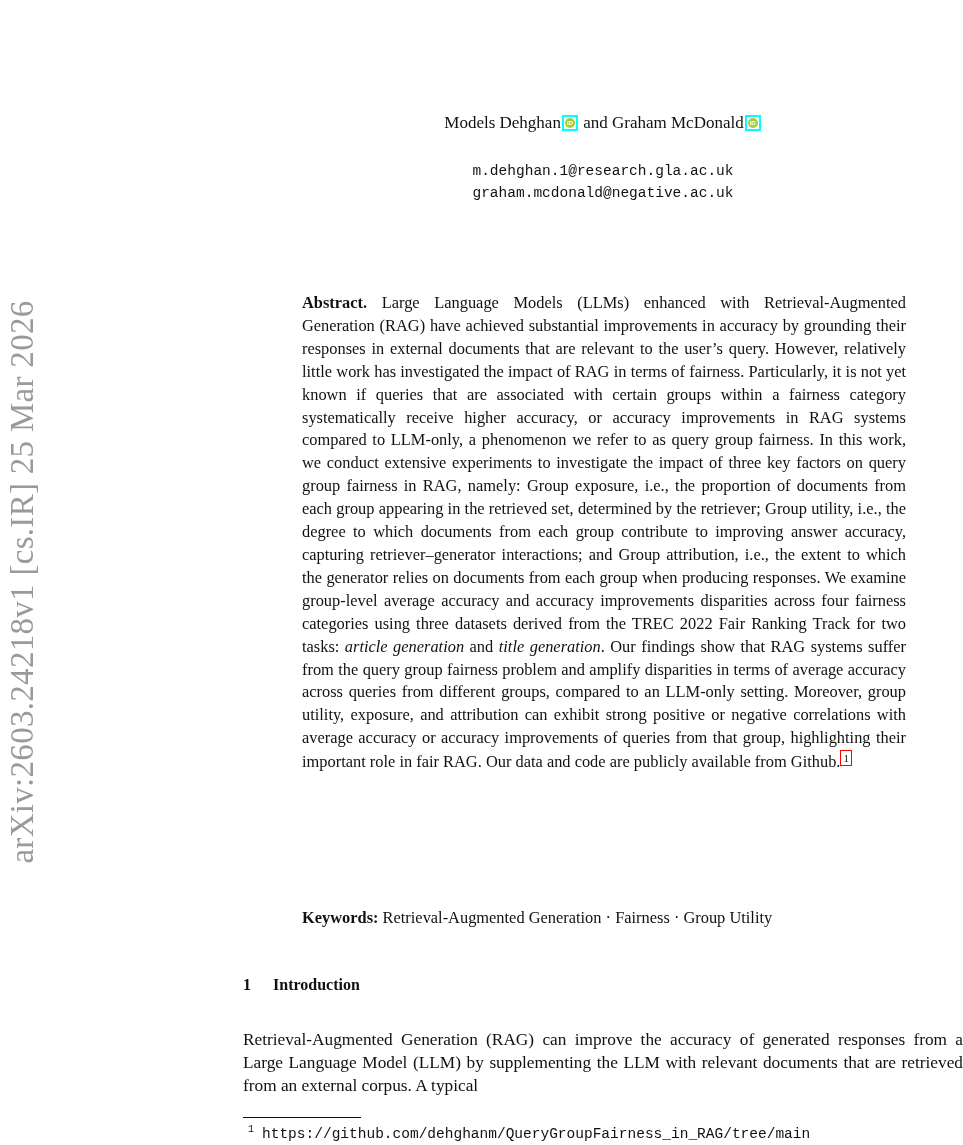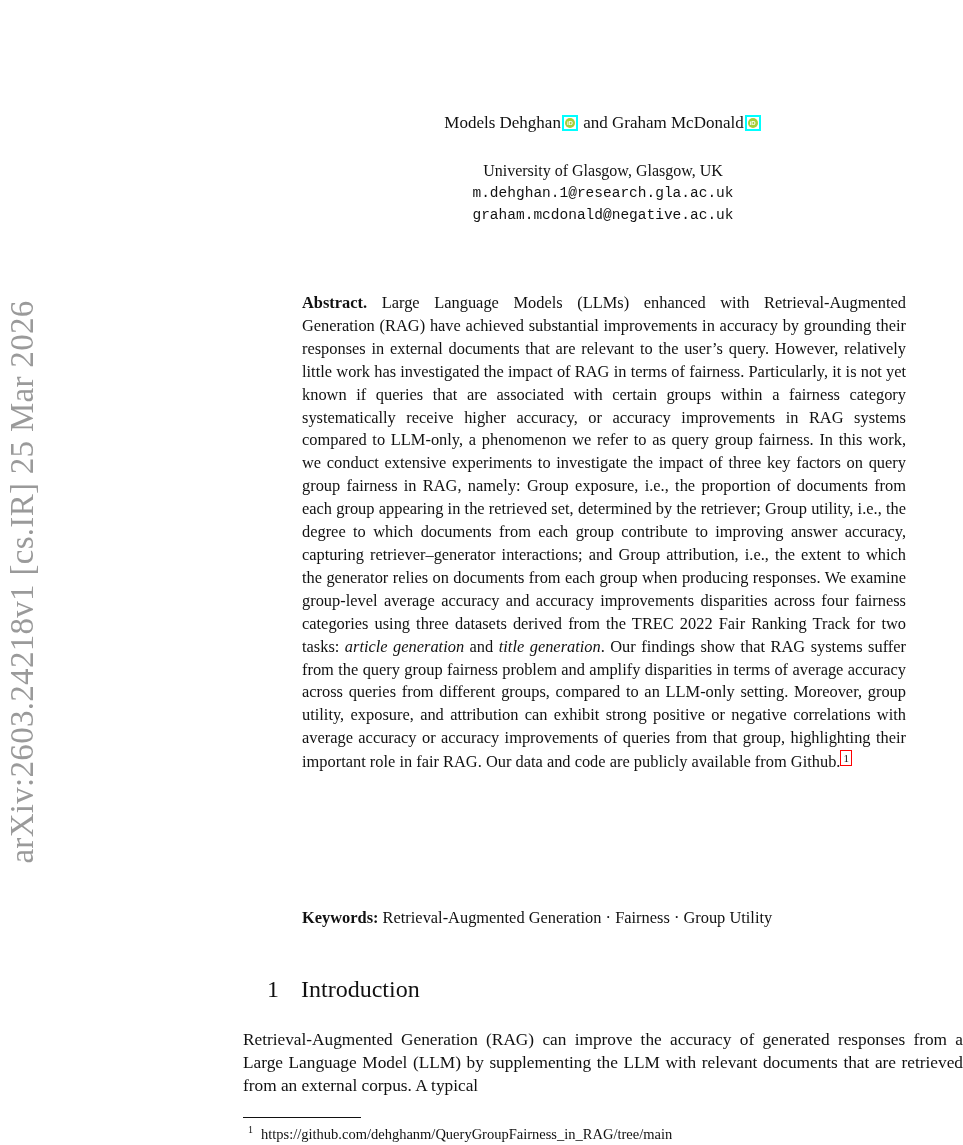--- a/index.html
+++ b/index.html
@@ -43,51 +43,50 @@
   }
   .abstract b { font-weight: bold; }
   .fn-box {
     display: inline-block; border: 1.5px solid #ff0000; padding: 0 2px; line-height: 14px;
     font-size: 11px; vertical-align: 5px;
   }
   .keywords {
     position: absolute; left: 302px; top: 908px; width: 604px; font-size: 16.4px;
   }
   .section {
-    position: absolute; left: 243px; top: 976px; font-size: 24px; font-weight: normal; margin-left: 24px;
+    position: absolute; left: 243px; top: 976px; font-size: 16px; font-weight: bold;
   }
   .section .num { margin-right: 22px; }
   .intro {
     position: absolute; left: 243px; top: 1028px; width: 720px;
     font-size: 17.3px; line-height: 23.2px; text-align: justify;
   }
   .fn-rule {
     position: absolute; left: 243px; top: 1117px; width: 118px; border-top: 1px solid #111;
   }
   .footnote {
-    position: absolute; left: 248px; top: 1124px; font-size: 14.5px;
+    position: absolute; left: 248px; top: 1124px; font-size: 14.5px; font-family: Liberation Mono, monospace;
   }
   .footnote sup { font-size: 10px; margin-right: 8px; }
 </style>
 </head>
 <body>
 
 <div class="sidebar-id">
   <span>arXiv:2603.24218v1  [cs.IR]  25 Mar 2026</span>
 </div>
 
 <div class="title">
 </div>
 
 <div class="authors">
   <span>Models Dehghan</span><span class="orcid-box"><i>iD</i></span><span> and </span><span>Graham McDonald</span><span class="orcid-box"><i>iD</i></span>
 </div>
 
 <div class="affil">
-  <div>University of Glasgow, Glasgow, UK</div>
   <div class="mono">m.dehghan.1@research.gla.ac.uk</div>
   <div class="mono">graham.mcdonald@negative.ac.uk</div>
 </div>
 
 <div class="abstract">
   <b>Abstract.</b><span> Large Language Models (LLMs) enhanced with Retrieval-Augmented Generation (RAG) have achieved substantial improvements in accuracy by grounding their responses in external documents that are relevant to the user’s query. However, relatively little work has investigated the impact of RAG in terms of fairness. Particularly, it is not yet known if queries that are associated with certain groups within a fairness category systematically receive higher accuracy, or accuracy improvements in RAG systems compared to LLM-only, a phenomenon we refer to as query group fairness. In this work, we conduct extensive experiments to investigate the impact of three key factors on query group fairness in RAG, namely: Group exposure, i.e., the proportion of documents from each group appearing in the retrieved set, determined by the retriever; Group utility, i.e., the degree to which documents from each group contribute to improving answer accuracy, capturing retriever–generator interactions; and Group attribution, i.e., the extent to which the generator relies on documents from each group when producing responses. We examine group-level average accuracy and accuracy improvements disparities across four fairness categories using three datasets derived from the TREC 2022 Fair Ranking Track for two tasks: </span><i>article generation</i><span> and </span><i>title generation</i><span>. Our findings show that RAG systems suffer from the query group fairness problem and amplify disparities in terms of average accuracy across queries from different groups, compared to an LLM-only setting. Moreover, group utility, exposure, and attribution can exhibit strong positive or negative correlations with average accuracy or accuracy improvements of queries from that group, highlighting their important role in fair RAG. Our data and code are publicly available from Github.</span><span class="fn-box">1</span>
 </div>
 
 <div class="keywords">
   <b>Keywords:</b><span>  Retrieval-Augmented Generation · Fairness · Group Utility</span>

